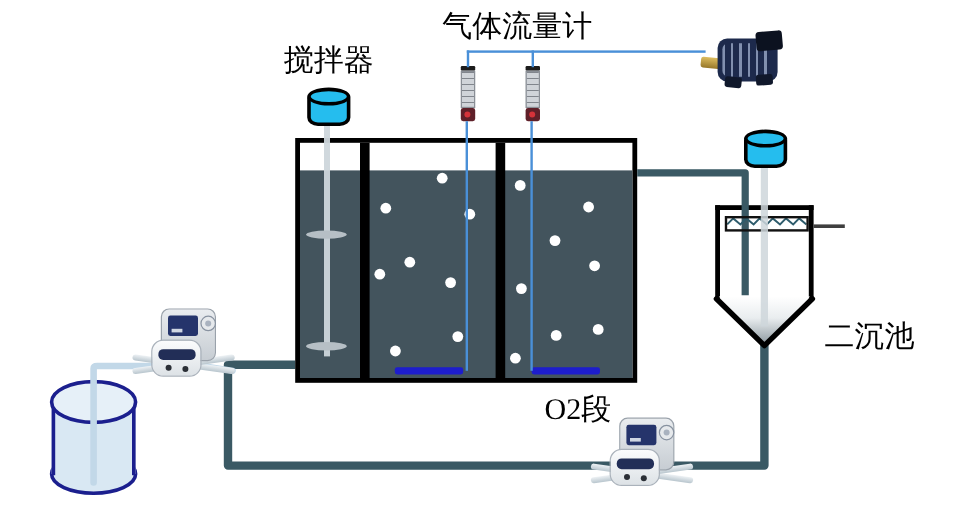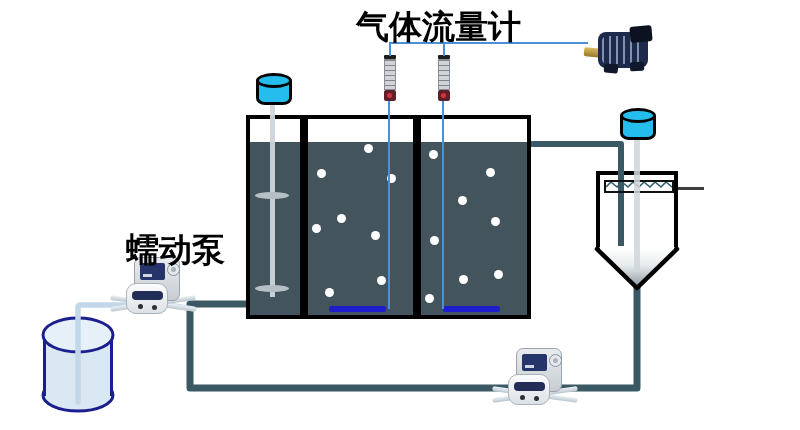--- a/index.html
+++ b/index.html
@@ -3,21 +3,21 @@
 <meta charset="utf-8">
 <style>
   html,body{margin:0;padding:0;background:#fff;}
   .stage{position:relative;width:800px;height:430px;background:#fff;overflow:hidden;
          font-family:"Liberation Serif","DejaVu Serif",serif;}
   .layer{position:absolute;left:0;top:0;}
 
   
   .label{position:absolute;color:#000;text-align:center;white-space:nowrap;
          font-family:"Liberation Serif","DejaVu Serif",serif;}
-  .lbl-bold{font-weight:700;font-size:33px;}
+  .lbl-bold{font-weight:400;font-size:25px;}
   .lbl-reg{font-weight:400;font-size:25px;}
 
   
   .tank{position:absolute;left:246px;top:115px;width:285px;height:204px;
         border:4px solid #000;background:#fff;box-sizing:border-box;z-index:4;}
   .tank-water{position:absolute;left:0;right:0;top:23px;bottom:0;background:var(--water,#43545d);}
   .divider{position:absolute;top:0;bottom:0;width:8px;background:#000;}
   .diffuser{position:absolute;height:6px;background:var(--diffuser,#1d1dcc);border-radius:2px;}
   .bubble{position:absolute;width:9px;height:9px;border-radius:50%;background:#fff;}
 
@@ -215,16 +215,18 @@
     <polyline points="606,187 611,182 617,187 622,182 628,187 633,182 639,187 644,182 650,187 655,182 661,187 666,182 672,187" style="stroke:#2e5c6c;stroke-width:1.6;fill:none"></polyline>
   </svg>
   <div class="weir"></div>
   <div class="effluent"></div>
   <div class="shaft" style="left:634px;top:136px;width:6px;height:136px;z-index:7;opacity:.9;"></div>
   <div class="cyl" style="left:620px;top:108px;">
     <div class="cyl-body"></div>
     <div class="cyl-top"></div>
   </div>
 
+  <div class="label lbl-bold" style="left:228px;top:33px;width:92px;z-index:10;">搅拌器</div>
   <div class="label lbl-bold" style="left:356px;top:5px;width:150px;z-index:10;">气体流量计</div>
-  <div class="label lbl-bold" style="left:126px;top:228px;width:95px;z-index:10;">蠕动泵</div>
+  <div class="label lbl-reg" style="left:444px;top:324px;width:75px;z-index:10;">O2段</div>
+  <div class="label lbl-reg" style="left:682px;top:263px;width:85px;z-index:10;">二沉池</div>
 
 </div>
 
 </body></html>

